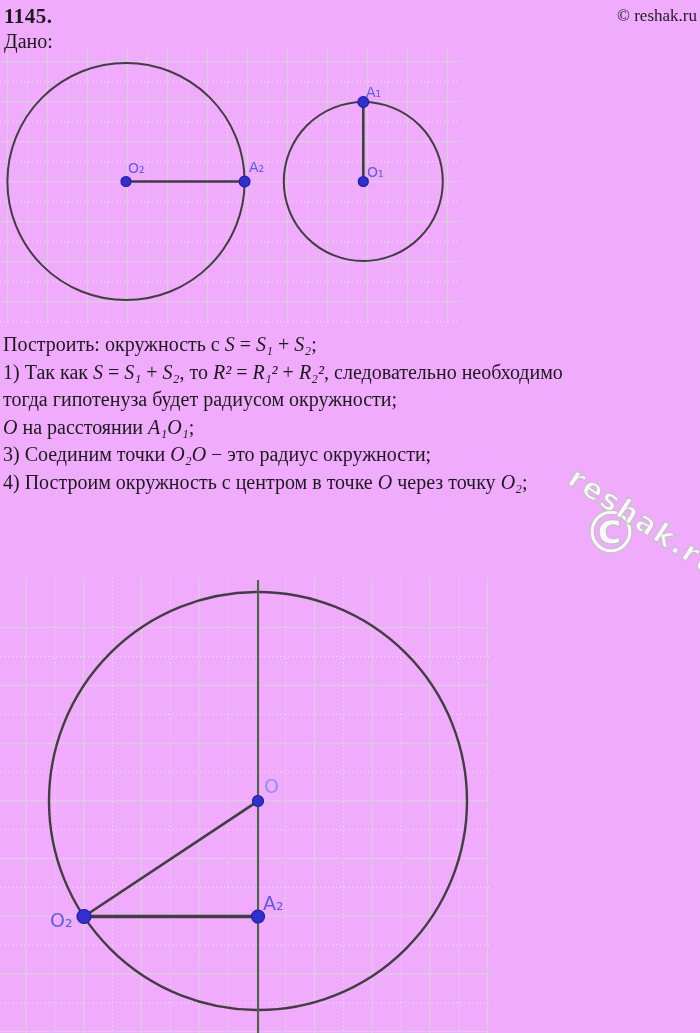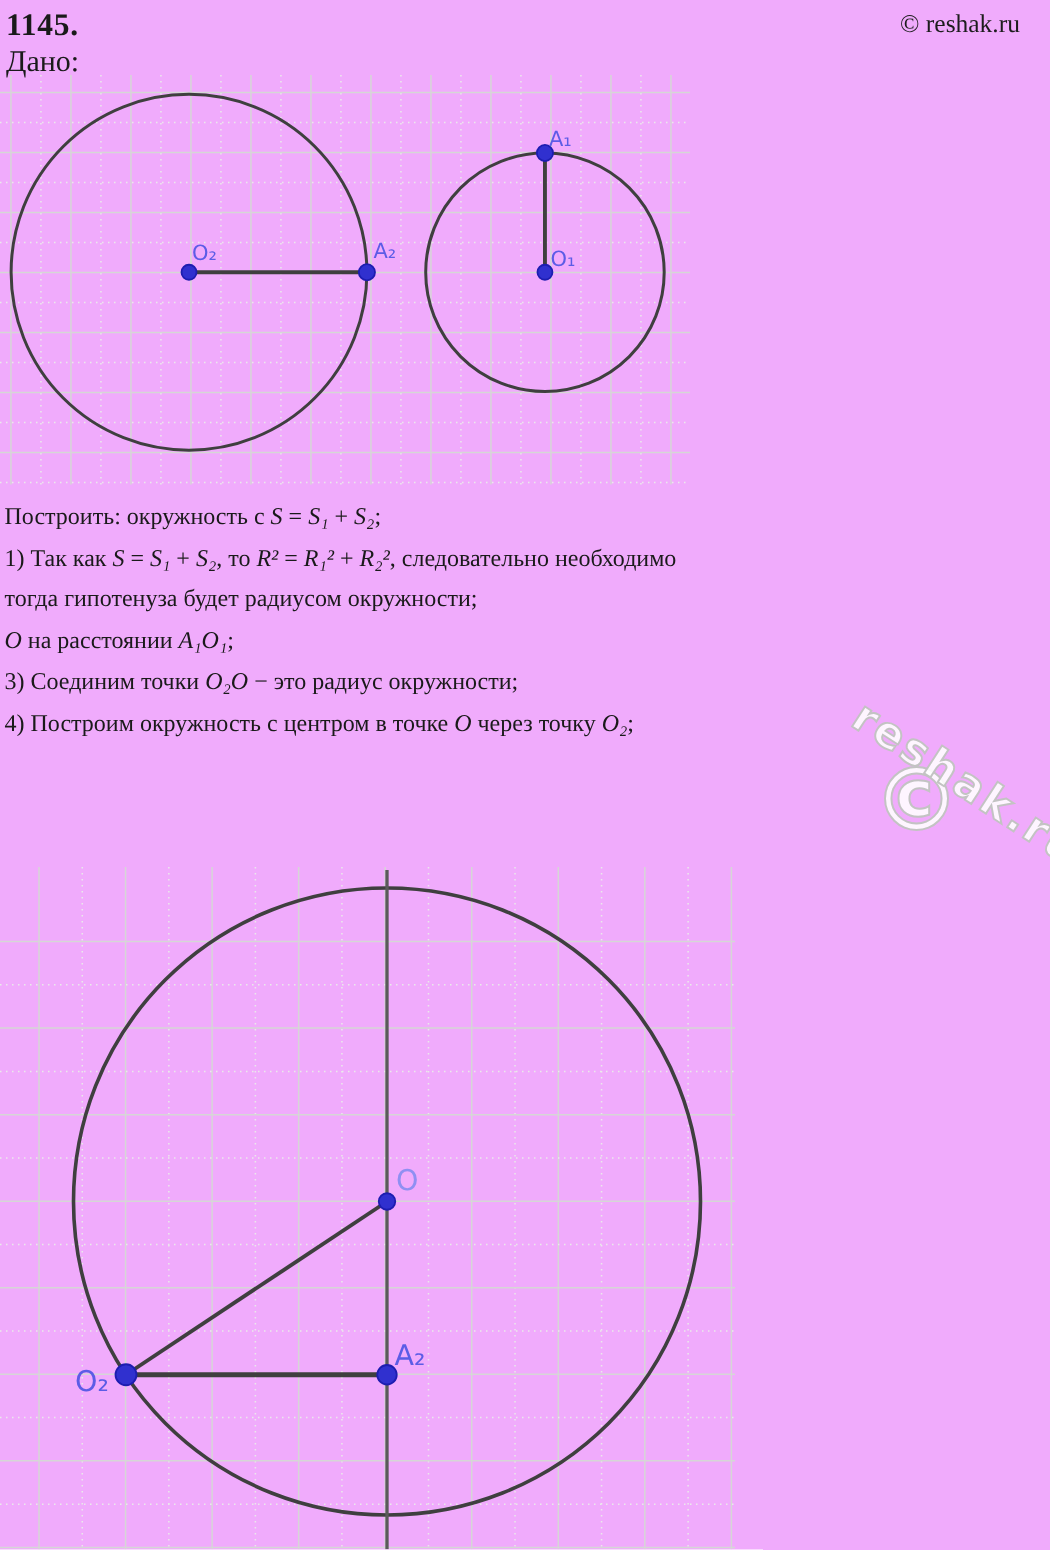--- a/index.html
+++ b/index.html
@@ -4,31 +4,31 @@
 <style>
   html,body{margin:0;padding:0;background:#ffffff;}
   .page{
     position:relative;width:700px;height:1033px;background:#f0abfc;overflow:hidden;
     font-family:"Liberation Serif","DejaVu Serif",serif;color:#1a1a1a;
   }
   .problem-number{
     position:absolute;left:4px;top:4px;font-size:21px;font-weight:bold;letter-spacing:.5px;
   }
   .credit{
-    position:absolute;right:20px;top:6px;font-size:17px;color:#1c1c1c;
+    position:absolute;right:3px;top:6px;font-size:17px;color:#1c1c1c;
   }
   .given-label{
     position:absolute;left:4px;top:30px;font-size:20px;
   }
   .fig{position:absolute;overflow:visible;}
   .fig-given{left:0;top:50px;}
   .fig-construction{left:0;top:578px;}
   .solution{
     position:absolute;left:3px;top:331px;width:696px;
-    font-size:16px;line-height:27.6px;
+    font-size:20px;line-height:27.6px;
   }
   .solution div{white-space:nowrap;}
   .solution i{font-family:"Liberation Serif","DejaVu Serif",serif;}
   .watermark{position:absolute;left:540px;top:395px;overflow:visible;pointer-events:none;}
   .wm{
     fill:rgba(255,255,255,.88);stroke:#c3c3c3;stroke-width:1.3px;
     font-family:"DejaVu Sans","Liberation Sans",sans-serif;font-weight:bold;letter-spacing:2px;
   }
   .pt-label{font-family:"DejaVu Sans","Liberation Sans",sans-serif;}
 </style>

